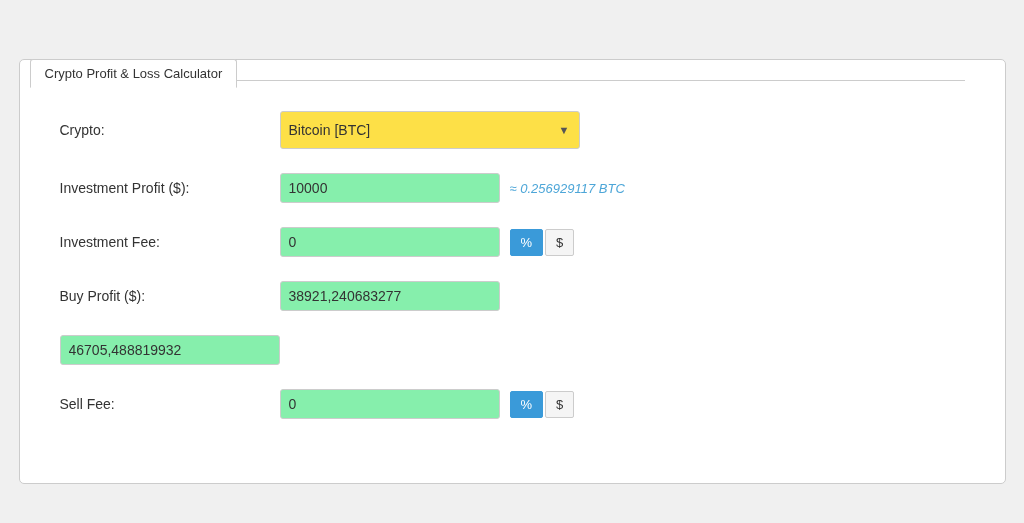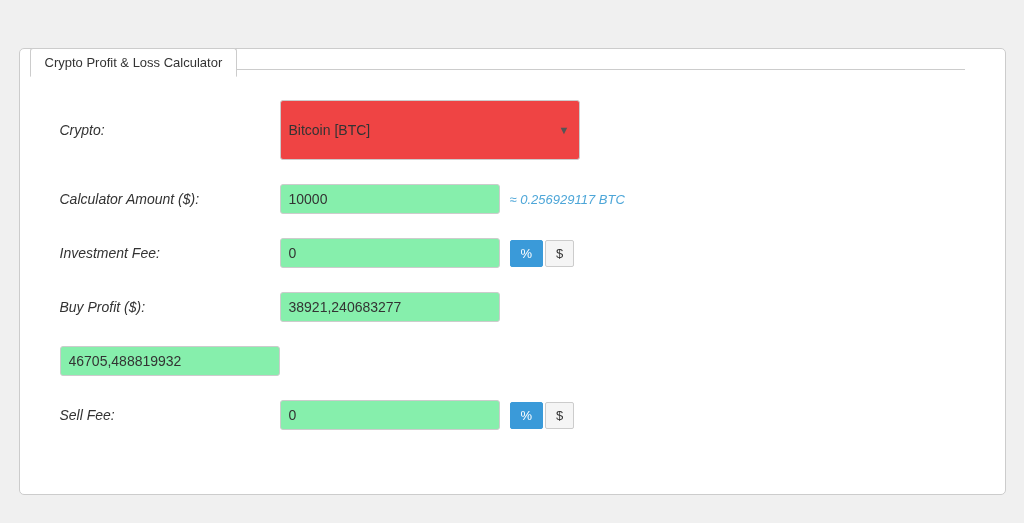--- a/index.html
+++ b/index.html
@@ -50,43 +50,42 @@
       display: flex;
       align-items: center;
       margin-bottom: 24px;
     }
 
     .form-label {
       width: 220px;
       color: #333333;
       font-size: 14px;
       text-align: left;
-      font-style: italic;
     }
 
     .form-input-area {
       display: flex;
       align-items: center;
       gap: 10px;
     }
 
     .form-input {
       width: 220px;
       padding: 6px 8px;
       background: #86efac;
       border: 1px solid #cccccc;
       border-radius: 3px;
       font-size: 14px;
       color: #333333;
     }
 
     .form-select {
       width: 300px;
-      padding: 21px 8px;
-      background: #ef4444;
+      padding: 10px 8px;
+      background: #fde047;
       border: 1px solid #cccccc;
       border-radius: 3px;
       font-size: 14px;
       color: #333333;
       appearance: none;
       -webkit-appearance: none;
       cursor: pointer;
     }
 
     .select-wrapper {
@@ -161,21 +160,21 @@
             <option>Bitcoin [BTC]</option>
             <option>Ethereum [ETH]</option>
             <option>Litecoin [LTC]</option>
             <option>Ripple [XRP]</option>
           </select>
         </div>
       </div>
     </div>
 
     <div class="form-row">
-      <div class="form-label">Calculator Amount ($):</div>
+      <div class="form-label">Investment Profit ($):</div>
       <div class="form-input-area">
         <input type="text" class="form-input" value="10000" style="">
         <span class="btc-equiv">≈ 0.256929117 BTC</span>
       </div>
     </div>
 
     <div class="form-row">
       <div class="form-label">Investment Fee:</div>
       <div class="form-input-area">
         <input type="text" class="form-input" value="0" style="">

